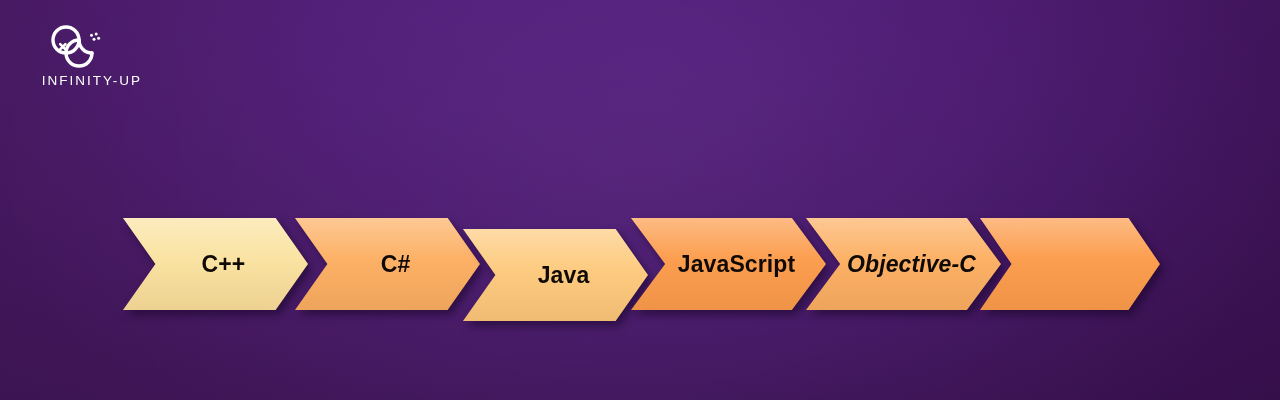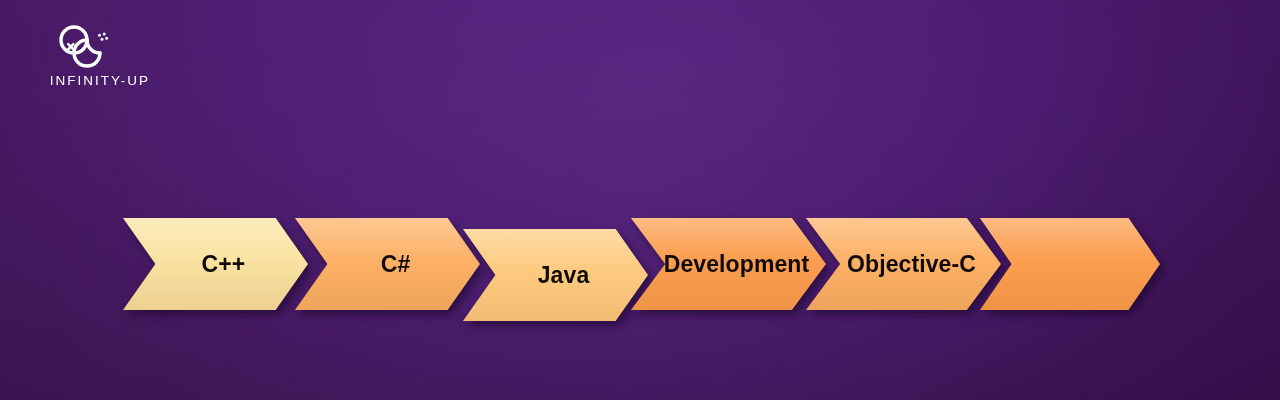--- a/index.html
+++ b/index.html
@@ -13,21 +13,21 @@
       radial-gradient(ellipse 900px 520px at 52% 18%, #531a80 0%, #4c1676 38%, #431360 72%, #3d1154 100%);
     overflow:hidden;
   }
   #banner::after{
     content:""; position:absolute; inset:0; pointer-events:none;
     background:radial-gradient(ellipse 1100px 700px at 50% 40%, rgba(255,255,255,0.05) 0%, rgba(0,0,0,0) 60%),
                linear-gradient(160deg, rgba(255,255,255,0.03) 0%, rgba(0,0,0,0.16) 100%);
   }
 
   
-  .logo { position:absolute; left:30px; top:22px; width:140px; z-index:5; }
+  .logo { position:absolute; left:22px; top:22px; width:140px; z-index:5; }
   .logo-mark { width:84px; height:48px; display:block; margin-left:14px; }
   .logo-word {
     margin-top:3px; color:#ffffff; font-size:13.5px; font-weight:400;
     letter-spacing:2.0px; text-align:center; white-space:nowrap;
     font-family:"Liberation Sans", sans-serif;
   }
 
   
   .titles { position:absolute; left:0; right:0; top:88px; text-align:center; z-index:5; }
   .title {
@@ -99,23 +99,23 @@
       <div class="chev" style="left: 295px; width: 185px;">
         <div class="chev-shape" style="background: rgb(252, 177, 102);"></div>
         <div class="chev-label">C#</div>
       </div>
       <div class="chev" style="left: 463px; width: 185px; margin-top: 11px;">
         <div class="chev-shape" style="background: rgb(253, 203, 128);"></div>
         <div class="chev-label">Java</div>
       </div>
       <div class="chev" style="left: 631px; width: 195px;">
         <div class="chev-shape" style="background: rgb(252, 158, 79);"></div>
-        <div class="chev-label">Development</div>
+        <div class="chev-label">JavaScript</div>
       </div>
-      <div class="chev" style="left: 806px; width: 195px;">
+      <div class="chev" style="left: 806px; width: 195px; font-style: italic;">
         <div class="chev-shape" style="background: rgb(252, 177, 102);"></div>
         <div class="chev-label">Objective-C</div>
       </div>
       <div class="chev" style="left: 980px; width: 180px;">
         <div class="chev-shape" style="background: rgb(252, 158, 79);"></div>
       </div>
     </div>
 
 </div>
 

